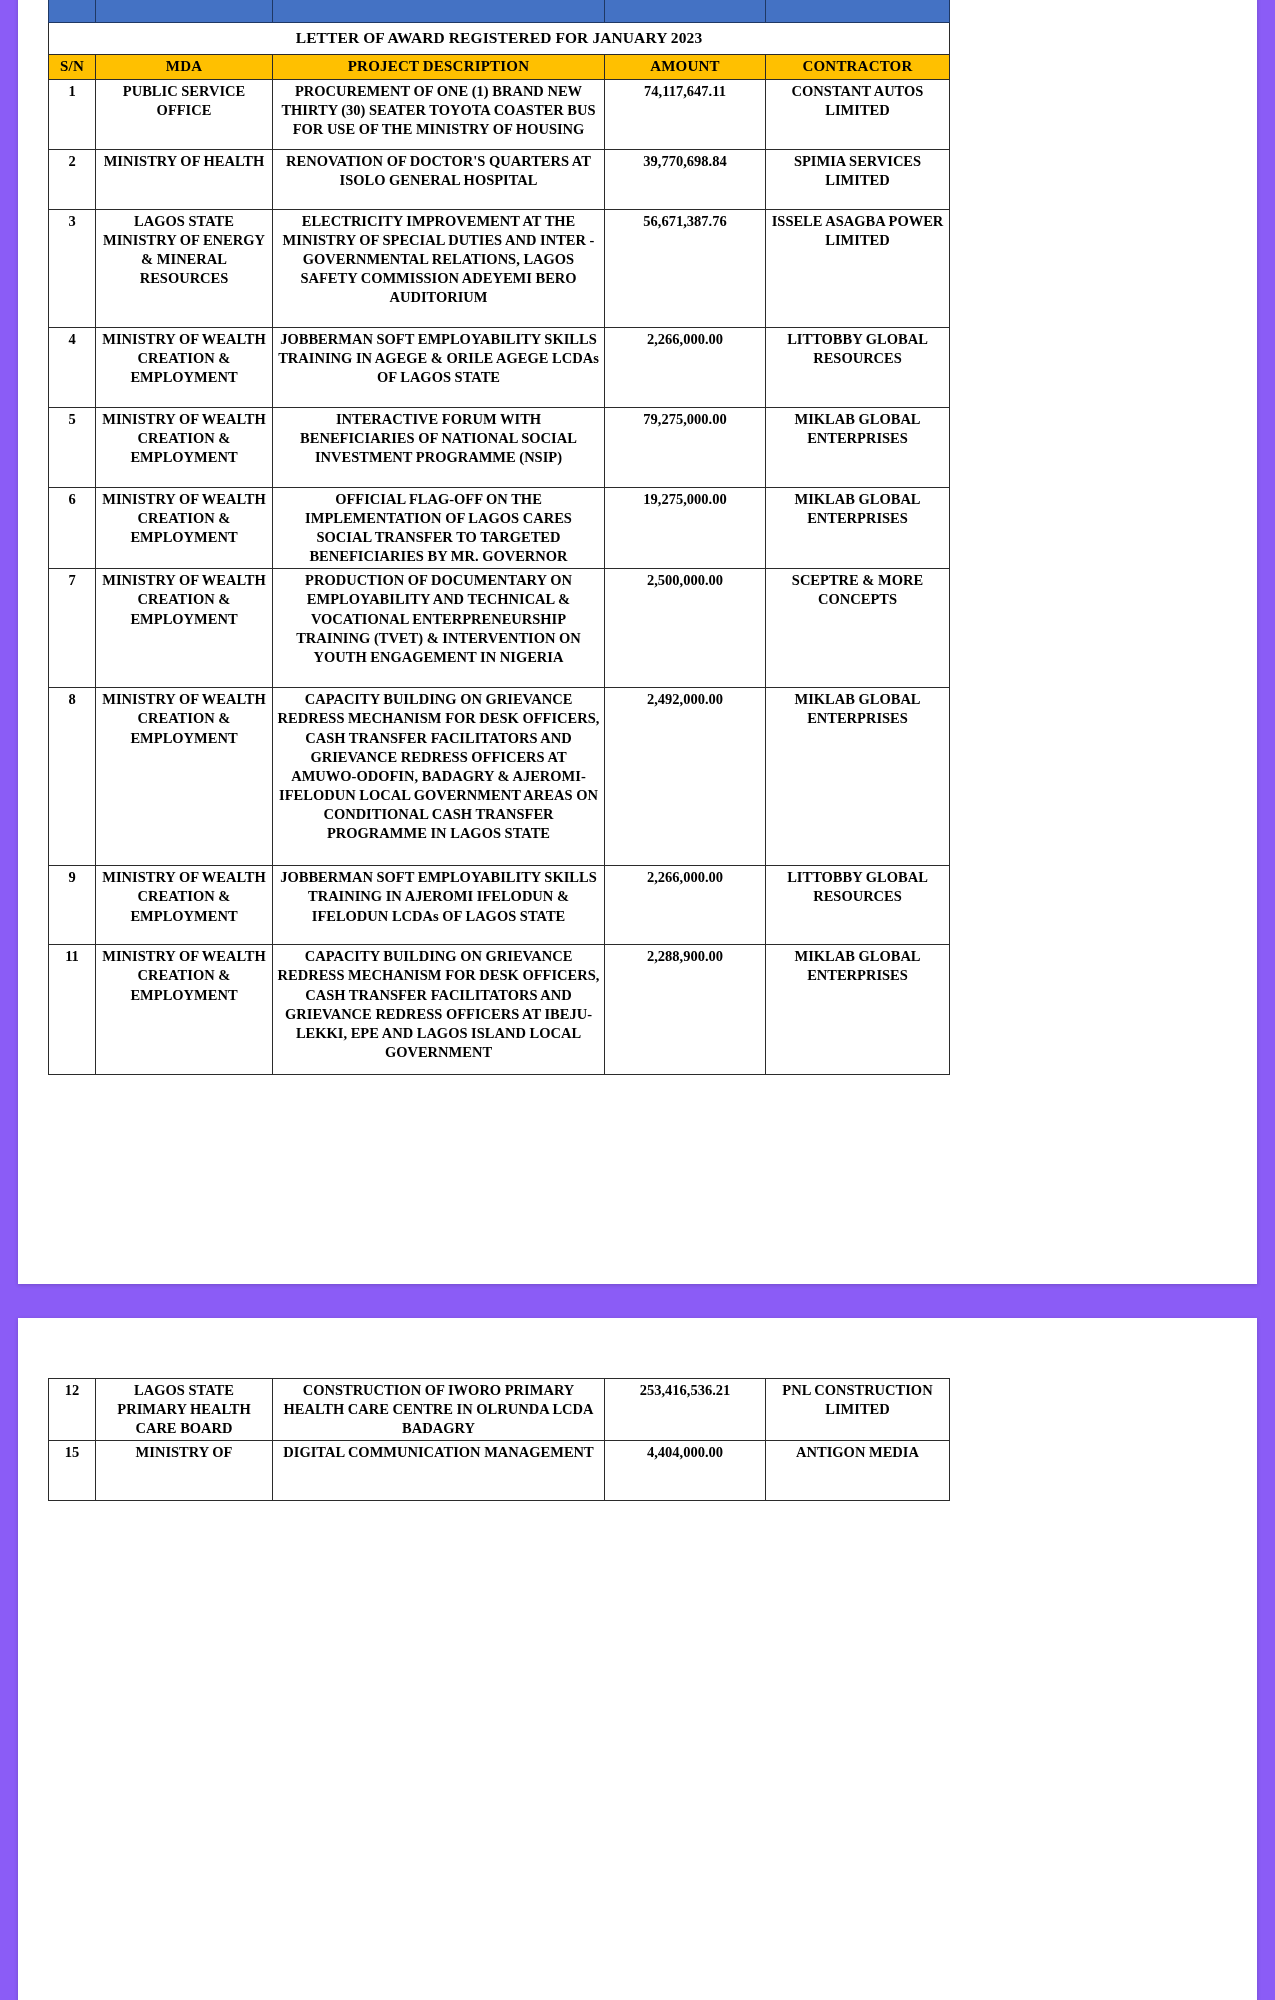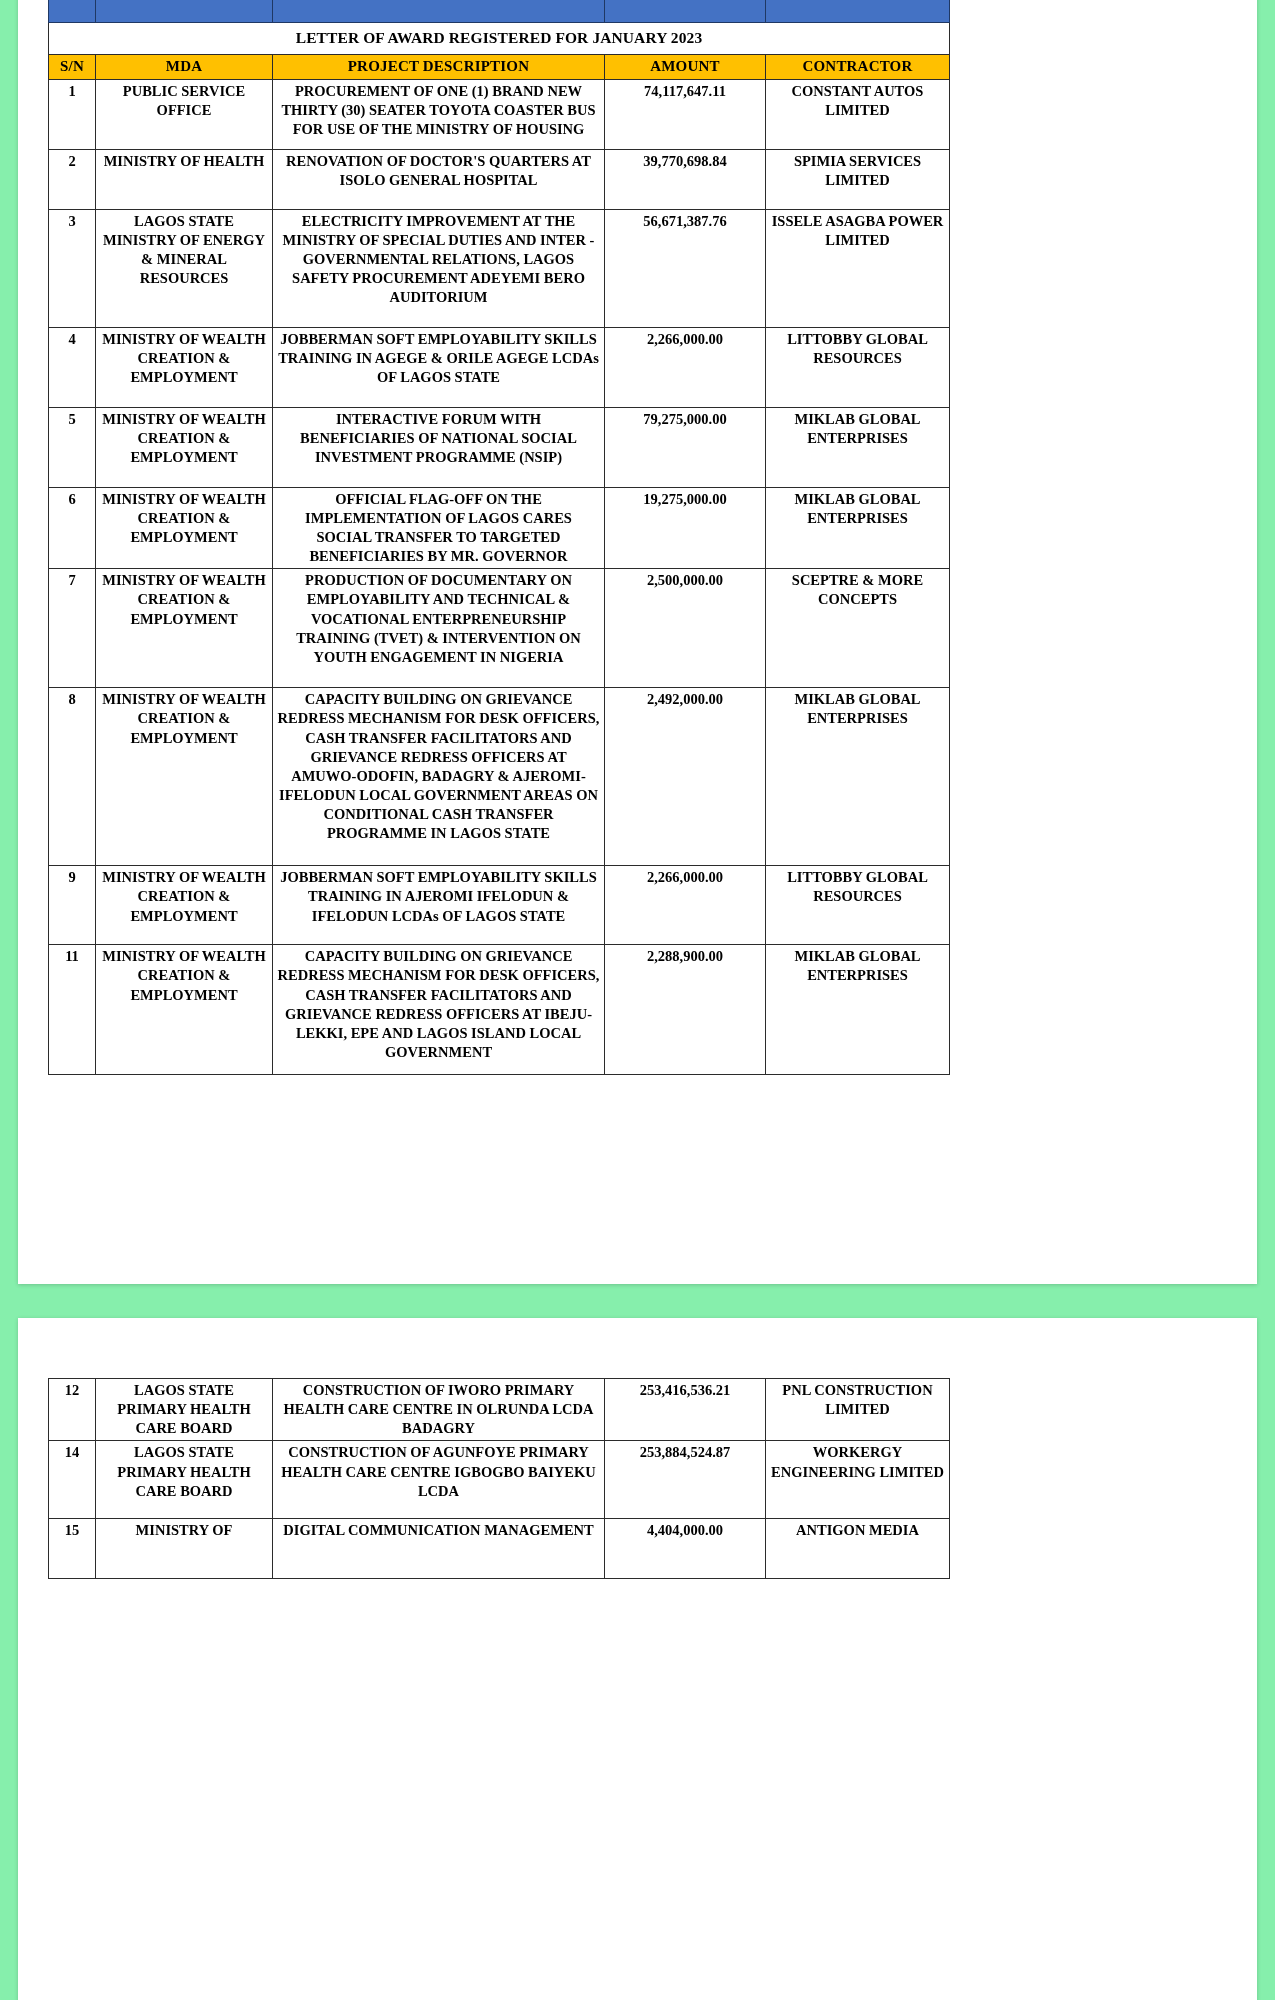--- a/index.html
+++ b/index.html
@@ -6,21 +6,21 @@
     margin: 0;
     padding: 0;
     background: #e9eaee;
     font-family: "Liberation Serif", "DejaVu Serif", serif;
   }
   #page {
     position: relative;
     width: 1275px;
     height: 2000px;
     overflow: hidden;
-    background: #86efac;
+    background: #8b5cf6;
     font-family: Liberation Serif, serif;
   }
 
   .sheet {
     position: absolute;
     left: 18px;
     width: 1239px;
     background: #ffffff;
     box-shadow: 0 1px 4px rgba(0,0,0,0.18);
     box-sizing: border-box;
@@ -123,21 +123,21 @@
           <td class="sn">2</td>
           <td>MINISTRY OF HEALTH</td>
           <td>RENOVATION OF DOCTOR'S QUARTERS AT ISOLO GENERAL HOSPITAL</td>
           <td class="amt">39,770,698.84</td>
           <td>SPIMIA SERVICES LIMITED</td>
         </tr>
 
         <tr style="height:118px">
           <td class="sn">3</td>
           <td>LAGOS STATE MINISTRY OF ENERGY &amp; MINERAL RESOURCES</td>
-          <td>ELECTRICITY IMPROVEMENT AT THE MINISTRY OF SPECIAL DUTIES AND INTER - GOVERNMENTAL RELATIONS, LAGOS SAFETY PROCUREMENT ADEYEMI BERO AUDITORIUM</td>
+          <td>ELECTRICITY IMPROVEMENT AT THE MINISTRY OF SPECIAL DUTIES AND INTER - GOVERNMENTAL RELATIONS, LAGOS SAFETY COMMISSION ADEYEMI BERO AUDITORIUM</td>
           <td class="amt">56,671,387.76</td>
           <td>ISSELE ASAGBA POWER LIMITED</td>
         </tr>
 
         <tr style="height:80px">
           <td class="sn">4</td>
           <td>MINISTRY OF WEALTH CREATION &amp; EMPLOYMENT</td>
           <td>JOBBERMAN SOFT EMPLOYABILITY SKILLS TRAINING IN AGEGE &amp; ORILE AGEGE LCDAs OF LAGOS STATE</td>
           <td class="amt">2,266,000.00</td>
           <td>LITTOBBY GLOBAL RESOURCES</td>
@@ -206,27 +206,20 @@
           <col class="c-con">
       </colgroup>
       <tbody>
         <tr style="height:60px">
           <td class="sn">12</td>
           <td>LAGOS STATE PRIMARY HEALTH CARE BOARD</td>
           <td>CONSTRUCTION OF IWORO PRIMARY HEALTH CARE CENTRE IN OLRUNDA LCDA BADAGRY</td>
           <td class="amt">253,416,536.21</td>
           <td>PNL CONSTRUCTION LIMITED</td>
         </tr>
-        <tr style="height:78px">
-          <td class="sn">14</td>
-          <td>LAGOS STATE PRIMARY HEALTH CARE BOARD</td>
-          <td>CONSTRUCTION OF AGUNFOYE PRIMARY HEALTH CARE CENTRE IGBOGBO BAIYEKU LCDA</td>
-          <td class="amt">253,884,524.87</td>
-          <td>WORKERGY ENGINEERING LIMITED</td>
-        </tr>
         <tr style="height:60px">
           <td class="sn">15</td>
           <td>MINISTRY OF</td>
           <td>DIGITAL COMMUNICATION MANAGEMENT</td>
           <td class="amt">4,404,000.00</td>
           <td>ANTIGON MEDIA</td>
         </tr>
       </tbody>
     </table>
   </div>

